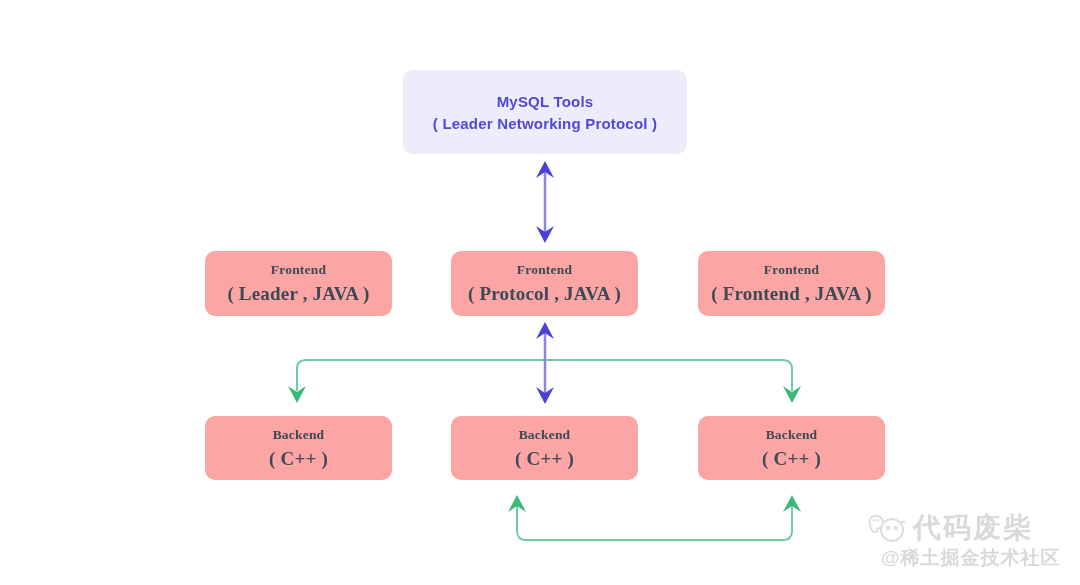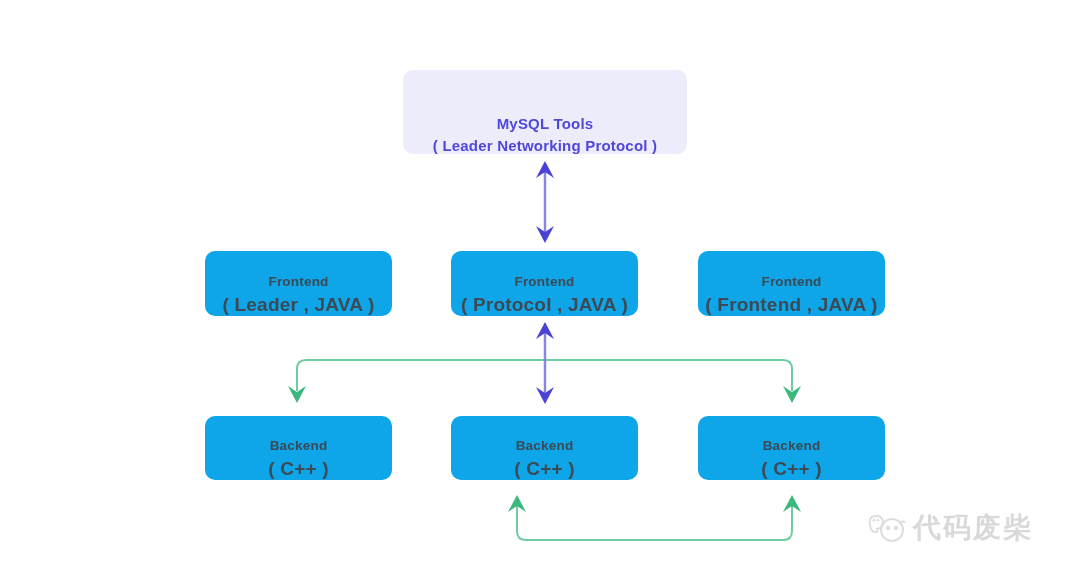--- a/index.html
+++ b/index.html
@@ -20,33 +20,33 @@
     width: 1080px; height: 585px;
     pointer-events: none;
   }
 
   .node {
     position: absolute;
     border-radius: 10px;
     display: flex;
     flex-direction: column;
     align-items: center;
-    justify-content: flex-end;
+    justify-content: center;
     gap: 5px;
     text-align: center;
   }
 
   .node .title   { font-size: 13.5px; font-weight: 700; color: #3b4a54; letter-spacing: .2px; }
   .node .subtitle{ font-size: 19px;   font-weight: 600; color: #3b4a54; letter-spacing: .2px; }
 
   .node--purple { background: #edecfb; }
   .node--purple .title,
   .node--purple .subtitle { color: #5148d9; font-size: 15px; font-weight: 700; }
 
-  .node--green { background: #0ea5e9; }
+  .node--green { background: #fca5a5; font-family: Liberation Serif, serif; }
 
   .node--tools             { left: 403px; top:  70px; width: 284px; height: 84px; }
   .node--frontend-leader   { left: 205px; top: 251px; width: 187px; height: 65px; }
   .node--frontend-follower { left: 451px; top: 251px; width: 187px; height: 65px; }
   .node--frontend-observer { left: 698px; top: 251px; width: 187px; height: 65px; }
   .node--backend-left      { left: 205px; top: 416px; width: 187px; height: 64px; }
   .node--backend-middle    { left: 451px; top: 416px; width: 187px; height: 64px; }
   .node--backend-right     { left: 698px; top: 416px; width: 187px; height: 64px; }
 
   .watermark {
@@ -154,15 +154,16 @@
         <path d="M3 14 Q1 6 8 5 Q15 4 16 11 Q16 17 10 18 Q12 21 8 21 Q4 21 3 14 Z"></path>
         <circle cx="25" cy="19" r="11"></circle>
         <circle cx="21" cy="17" r="1.2" fill="#dedede"></circle>
         <circle cx="29" cy="17" r="1.2" fill="#dedede"></circle>
         <path d="M6 10 q1 -2 2 0"></path>
         <path d="M10 10 q1 -2 2 0"></path>
         <path d="M33 12 q3 -3 5 0"></path>
       </g>
     </svg>
     <span class="watermark-brand">代码废柴</span>
+    <span class="watermark-community">@稀土掘金技术社区</span>
   </div>
 
 </div>
 
 </body></html>

